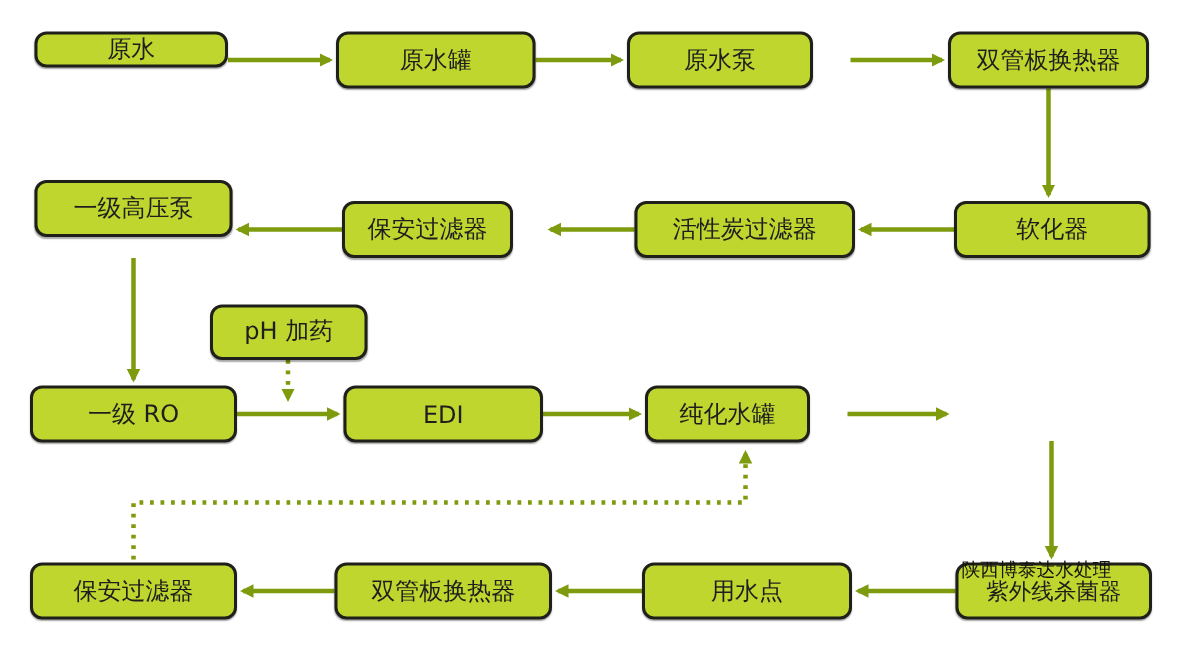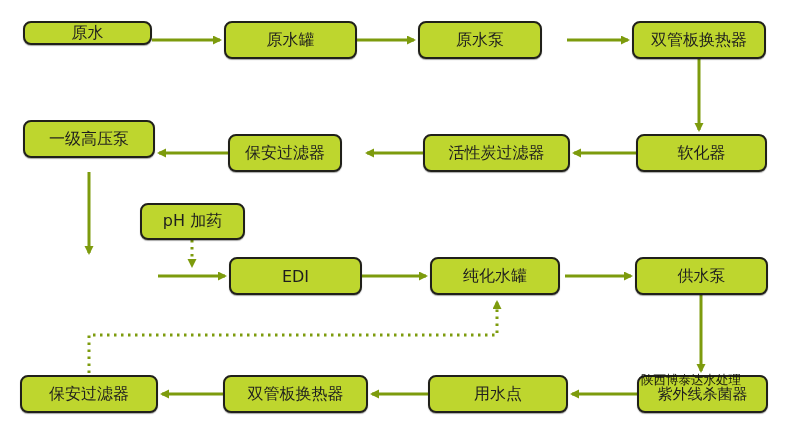--- a/index.html
+++ b/index.html
@@ -76,23 +76,23 @@
   <div class="node" style="left:418px;top:21px;width:124px;height:38px;text-align:center;">原水泵</div>
   <div class="node" style="left:632px;top:21px;width:134px;height:38px;">双管板换热器</div>
 
   <div class="node" style="left:23px;top:120px;width:132px;height:38px;">一级高压泵</div>
   <div class="node" style="left:228px;top:134px;width:114px;height:38px;">保安过滤器</div>
   <div class="node" style="left:423px;top:134px;width:147px;height:38px;">活性炭过滤器</div>
   <div class="node" style="left:636px;top:134px;width:131px;height:38px;">软化器</div>
 
   <div class="node" style="left:140px;top:203px;width:105px;height:37px;">pH 加药</div>
 
+  <div class="node" style="left:20px;top:257px;width:138px;height:38px;">一级 RO</div>
   <div class="node" style="left:229px;top:257px;width:133px;height:38px;">EDI</div>
-  <div class="node" style="left:430px;top:257px;width:130px;height:38px;">纯化水罐</div>
-  <div class="node" style="left:635px;top:257px;width:133px;height:38px;">供水泵</div>
+  <div class="node" style="left:430px;top:257px;width:110px;height:38px;">纯化水罐</div>
 
   <div class="node" style="left:20px;top:375px;width:138px;height:38px;">保安过滤器</div>
   <div class="node" style="left:223px;top:375px;width:145px;height:38px;">双管板换热器</div>
   <div class="node" style="left:428px;top:375px;width:140px;height:38px;">用水点</div>
   <div class="node" style="left:637px;top:375px;width:131px;height:38px;font-size:15px;font-family:Liberation Mono, monospace;">紫外线杀菌器</div>
 
   <div class="watermark">
     <span>陕西博泰达水处理</span>
   </div>
 

